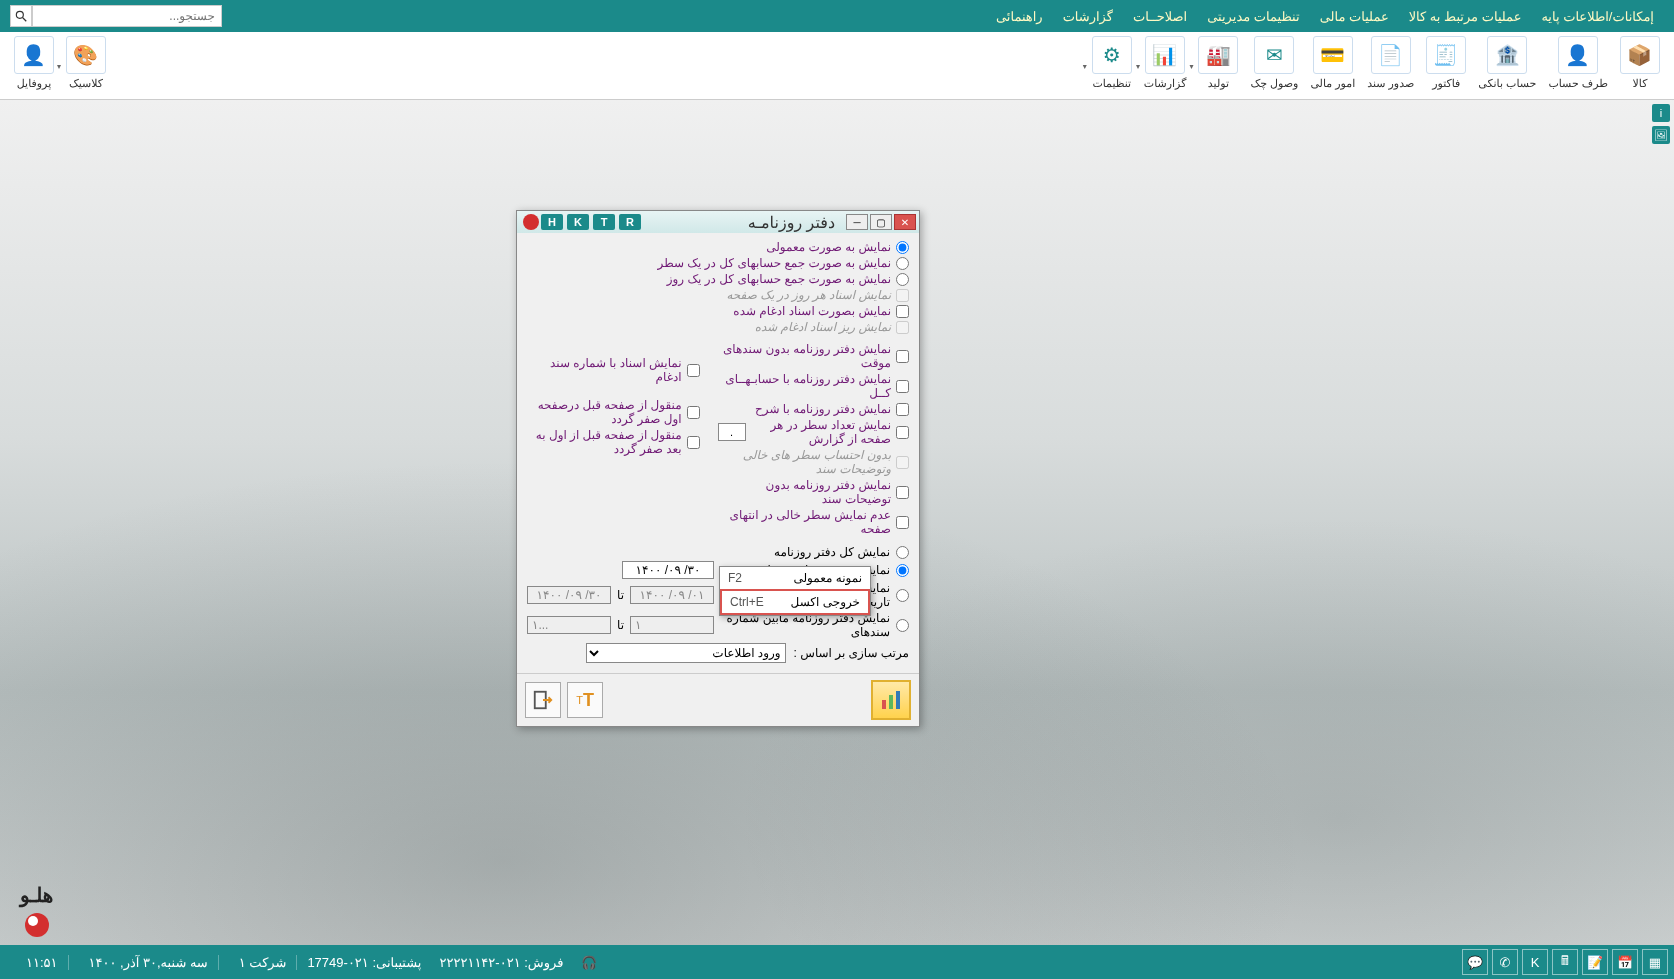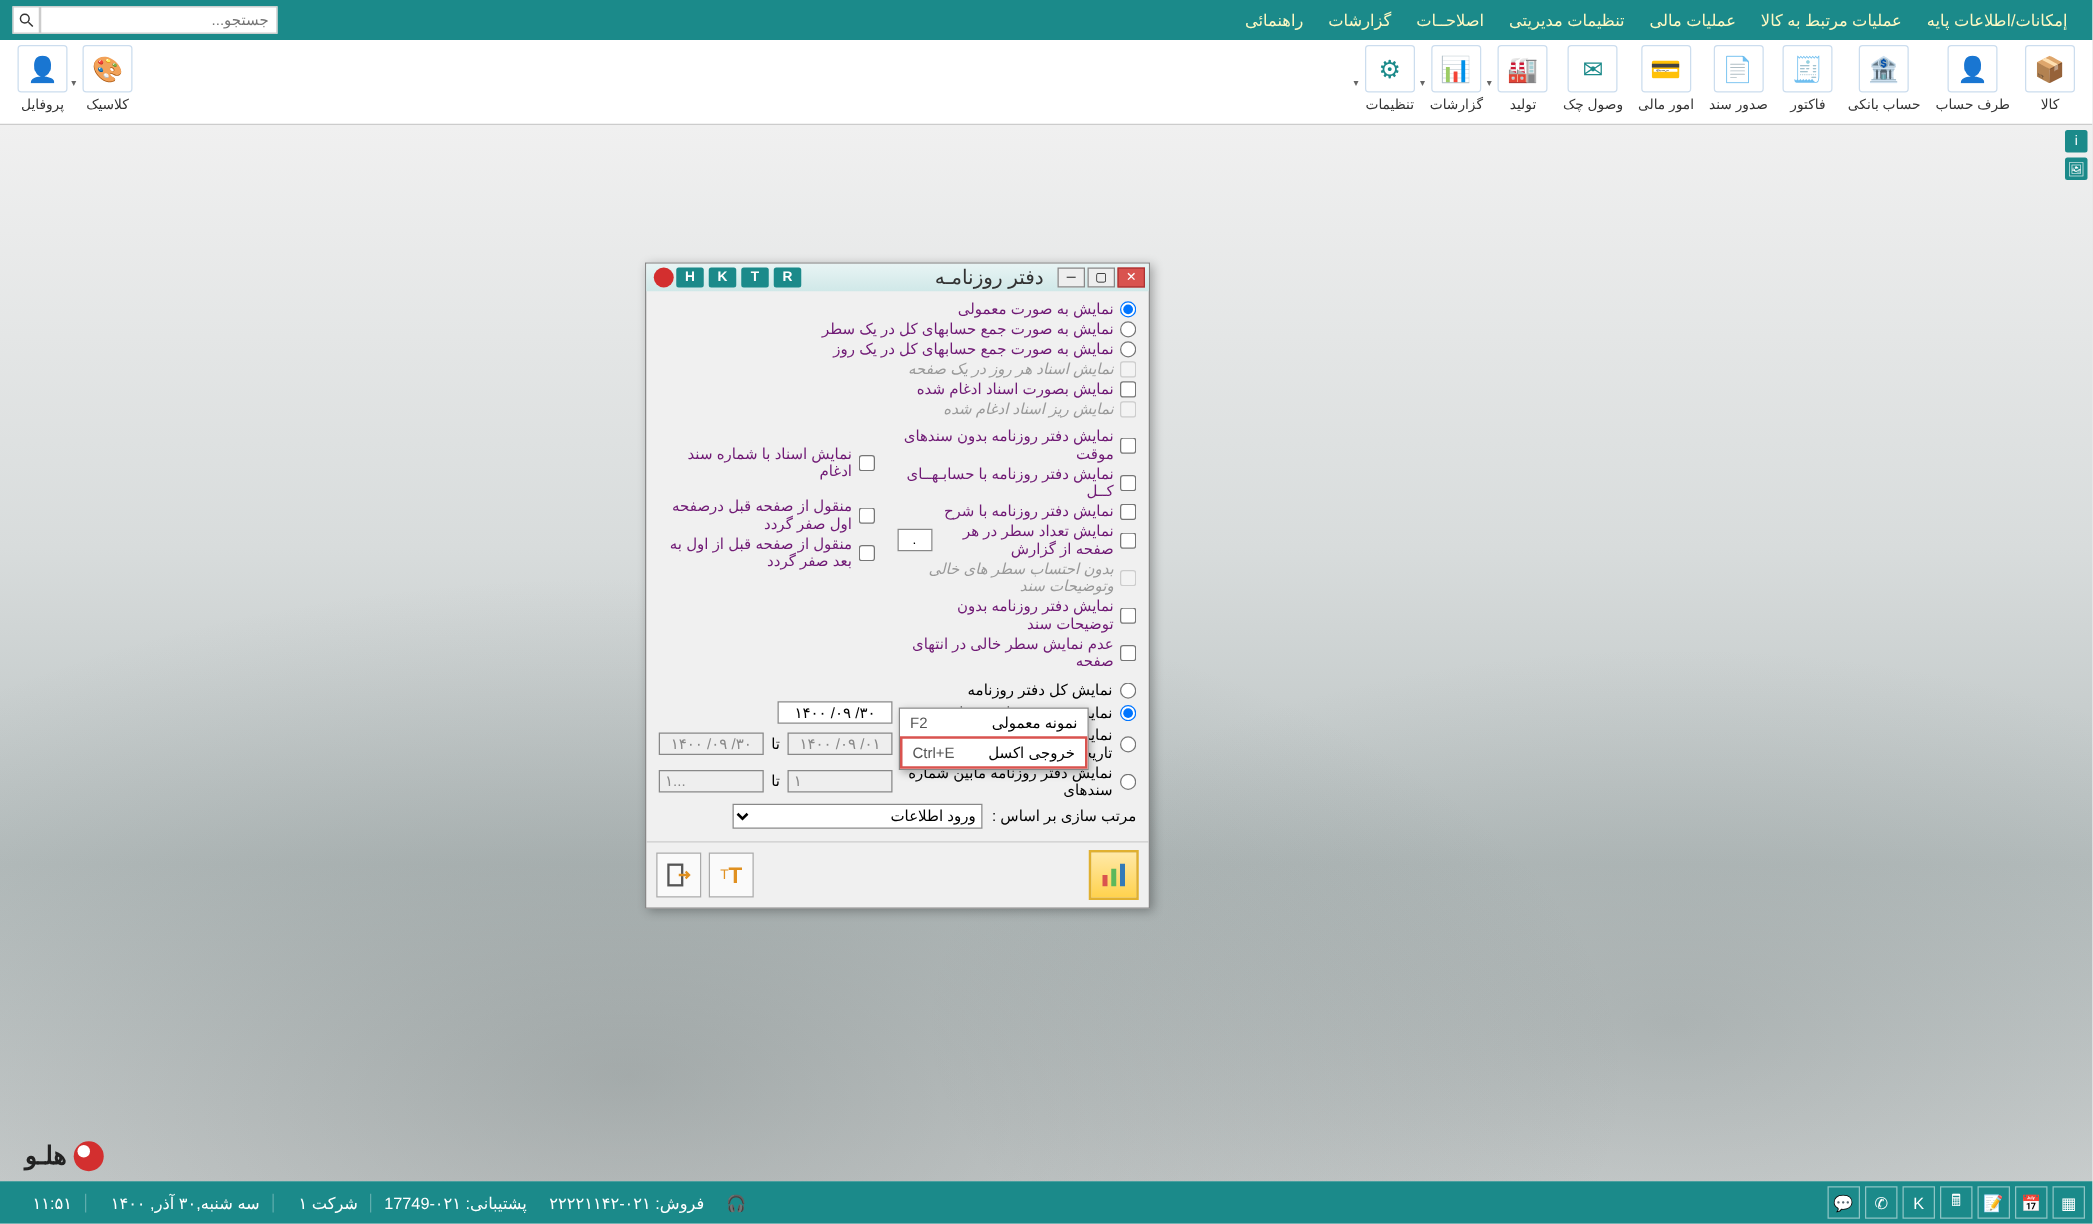--- a/index.html
+++ b/index.html
@@ -23,21 +23,21 @@
 
   
   .workspace { position: absolute; top: 100px; left: 0; right: 0; bottom: 34px; background: linear-gradient(180deg, #f0f0f0 0%, #d8dcdc 40%, #b8c0c0 70%, #d0d4d4 100%); }
   .workspace::before { content: ''; position: absolute; inset: 0; background:
      radial-gradient(ellipse 800px 400px at 30% 90%, rgba(80,90,90,0.3), transparent),
      radial-gradient(ellipse 600px 300px at 80% 85%, rgba(100,110,110,0.25), transparent);
   }
   .small-icons { position: absolute; top: 4px; right: 4px; display: flex; flex-direction: column; gap: 4px; }
   .small-icons div { width: 18px; height: 18px; background: #1b8a8a; border-radius: 2px; display:flex; align-items:center; justify-content:center; color:#fff; font-size:11px;}
 
-  .brand { position: absolute; bottom: 8px; left: 20px; direction: ltr; display:flex; align-items:center; gap:6px;}
+  .brand { position: absolute; bottom: 8px; left: 20px; direction: ltr; display:flex; align-items:center; gap:6px;flex-direction:column;}
   .brand .logo { width: 24px; height: 24px; border-radius: 50%; background: #d32f2f; position: relative; }
   .brand .logo::after { content:''; position:absolute; width:10px; height:10px; background:#fff; border-radius:50%; top:3px; left:3px;}
   .brand .txt { font-size: 20px; font-weight: bold; color: #222; }
 
   
   .dialog { position: absolute; top: 210px; left: 516px; width: 404px; background: #f0f0f0; border: 1px solid #888; direction: rtl; box-shadow: 2px 2px 8px rgba(0,0,0,.3); }
   .titlebar { height: 22px; background: linear-gradient(#e8f4f4, #d0e8e8); display: flex; align-items: center; padding: 0 2px; direction: ltr; }
   .titlebar .wbtn { width: 22px; height: 16px; margin: 0 1px; border: 1px solid #888; background: #eee; display:flex; align-items:center; justify-content:center; font-size:10px; cursor:pointer;}
   .titlebar .wbtn.close { background: #d9534f; color:#fff; border-color:#a33;}
   .titlebar .title { margin-right: 4px; margin-left: auto; font-size: 16px; color: #333; direction: rtl; padding-right:6px;}

